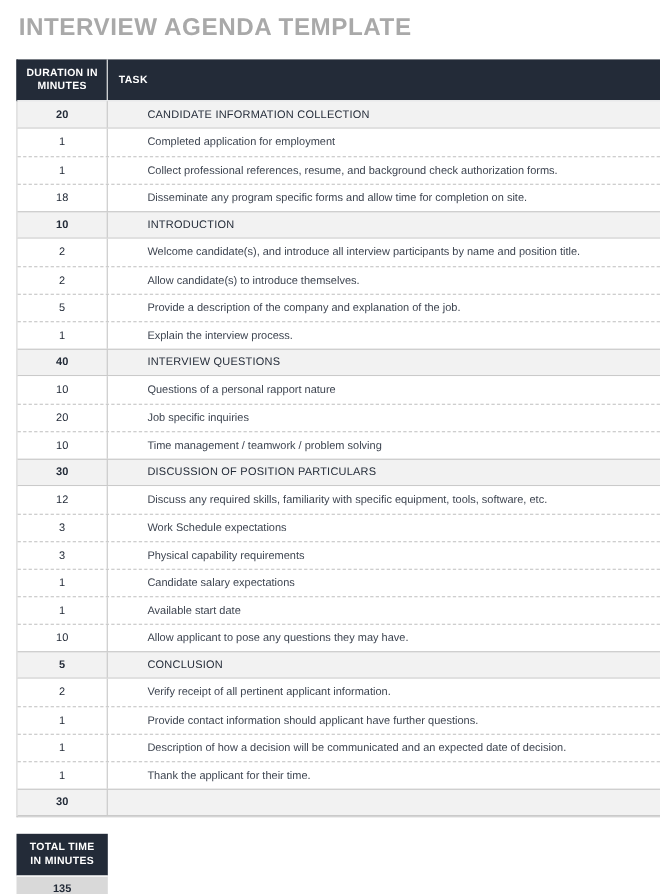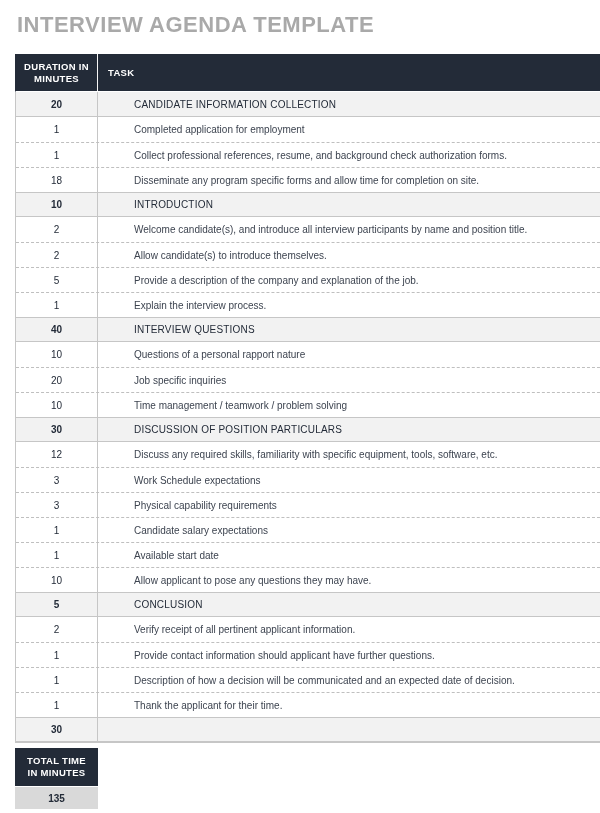--- a/index.html
+++ b/index.html
@@ -90,21 +90,21 @@
     background:var(--header-bg);
     color:#ffffff;
     font-weight:bold;
     font-size:9.5px;
     letter-spacing:0.3px;
     text-align:center;
     min-height:38px;
     display:flex;align-items:center;justify-content:center;
     padding:5px 6px;
     line-height:1.3;
-    margin-top:5px;
+    margin-top:15px;
   }
   .total-value{
     background:var(--total-value-bg);
     font-weight:bold;
     font-size:10px;
     text-align:right;
     min-height:23px;
     display:flex;align-items:center;justify-content:center;
     border-top:1px solid #ffffff;
   }

